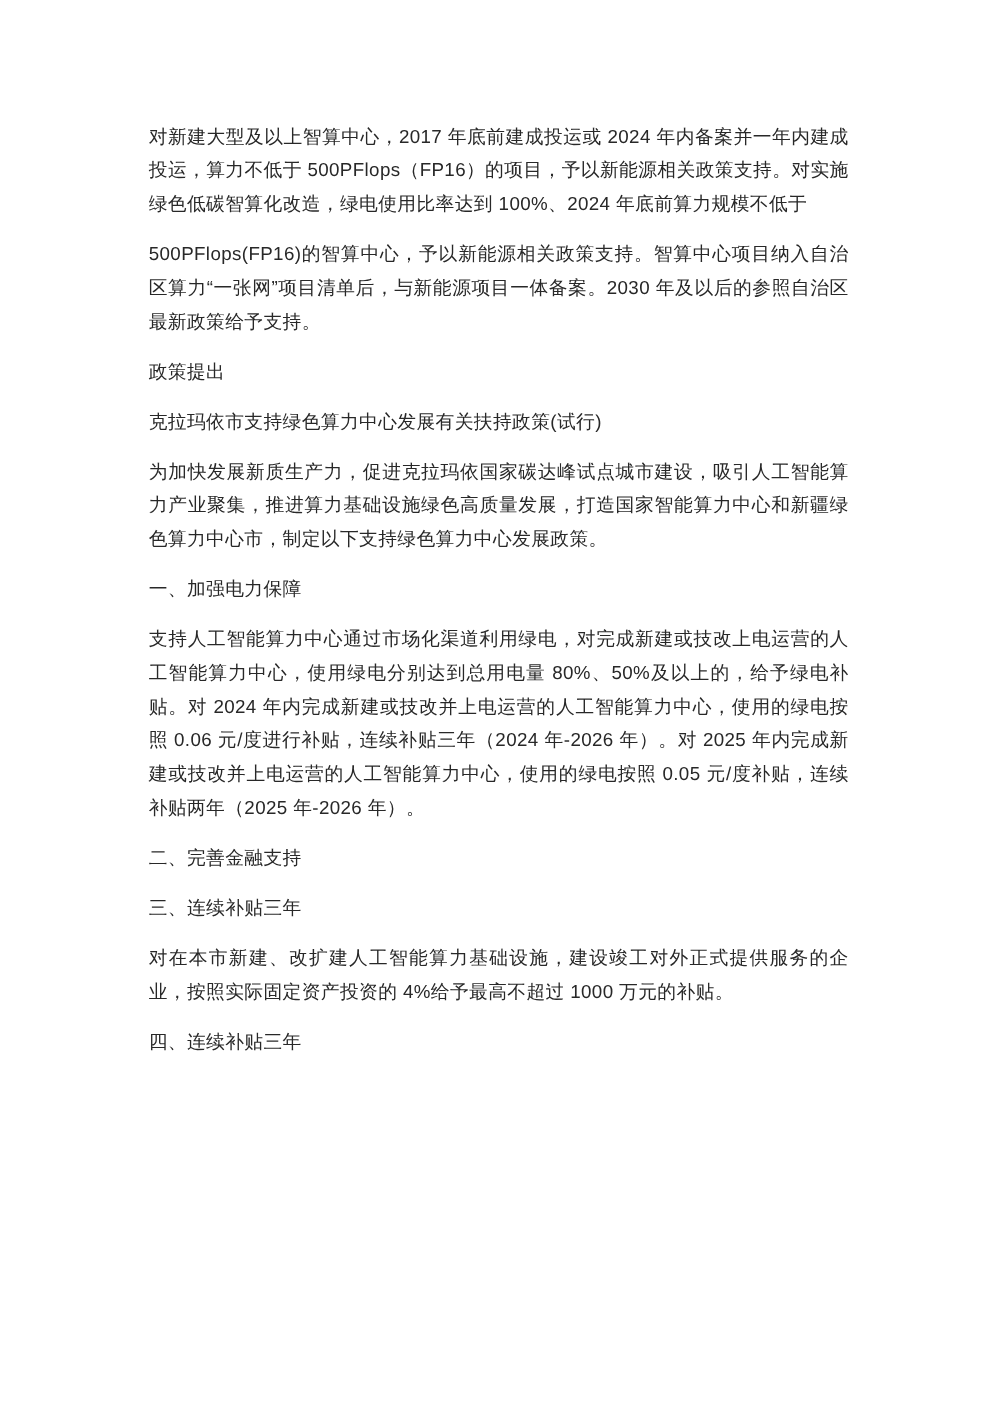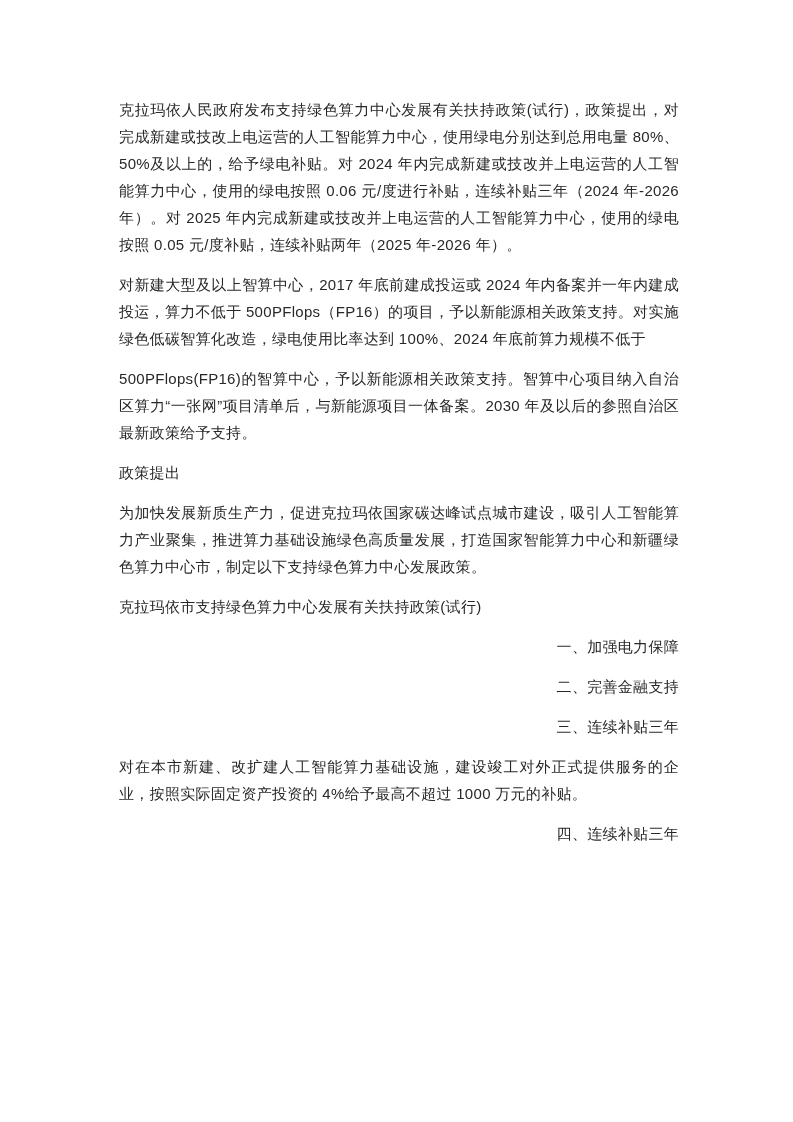--- a/index.html
+++ b/index.html
@@ -28,35 +28,35 @@
     margin: 0 0 13px 0;
     font-size: 15px;
     line-height: 27px;
     letter-spacing: 0.3px;
     text-align: justify;
     text-justify: inter-ideograph;
     word-break: break-all;
     font-weight: 400;
   }
   .doc-content p.section-heading {
-    text-align: right;
+    text-align: left;
     word-break: keep-all;
   }
 </style>
 </head>
 <body>
 
 <div class="doc-page">
   <div class="doc-content">
-    <p>克拉玛依人民政府发布支持绿色算力中心发展有关扶持政策(试行)，政策提出，对完成新建或技改上电运营的人工智能算力中心，使用绿电分别达到总用电量 80%、50%及以上的，给予绿电补贴。对 2024 年内完成新建或技改并上电运营的人工智能算力中心，使用的绿电按照 0.06 元/度进行补贴，连续补贴三年（2024 年-2026 年）。对 2025 年内完成新建或技改并上电运营的人工智能算力中心，使用的绿电按照 0.05 元/度补贴，连续补贴两年（2025 年-2026 年）。</p>
     <p>对新建大型及以上智算中心，2017 年底前建成投运或 2024 年内备案并一年内建成投运，算力不低于 500PFlops（FP16）的项目，予以新能源相关政策支持。对实施绿色低碳智算化改造，绿电使用比率达到 100%、2024 年底前算力规模不低于</p>
     <p>500PFlops(FP16)的智算中心，予以新能源相关政策支持。智算中心项目纳入自治区算力“一张网”项目清单后，与新能源项目一体备案。2030 年及以后的参照自治区最新政策给予支持。</p>
     <p>政策提出</p>
+    <p>克拉玛依市支持绿色算力中心发展有关扶持政策(试行)</p>
     <p>为加快发展新质生产力，促进克拉玛依国家碳达峰试点城市建设，吸引人工智能算力产业聚集，推进算力基础设施绿色高质量发展，打造国家智能算力中心和新疆绿色算力中心市，制定以下支持绿色算力中心发展政策。</p>
-    <p>克拉玛依市支持绿色算力中心发展有关扶持政策(试行)</p>
     <p class="section-heading">一、加强电力保障</p>
+    <p>支持人工智能算力中心通过市场化渠道利用绿电，对完成新建或技改上电运营的人工智能算力中心，使用绿电分别达到总用电量 80%、50%及以上的，给予绿电补贴。对 2024 年内完成新建或技改并上电运营的人工智能算力中心，使用的绿电按照 0.06 元/度进行补贴，连续补贴三年（2024 年-2026 年）。对 2025 年内完成新建或技改并上电运营的人工智能算力中心，使用的绿电按照 0.05 元/度补贴，连续补贴两年（2025 年-2026 年）。</p>
     <p class="section-heading">二、完善金融支持</p>
     <p class="section-heading">三、连续补贴三年</p>
     <p>对在本市新建、改扩建人工智能算力基础设施，建设竣工对外正式提供服务的企业，按照实际固定资产投资的 4%给予最高不超过 1000 万元的补贴。</p>
     <p class="section-heading">四、连续补贴三年</p>
 
   </div>
 </div>
 
 </body></html>

